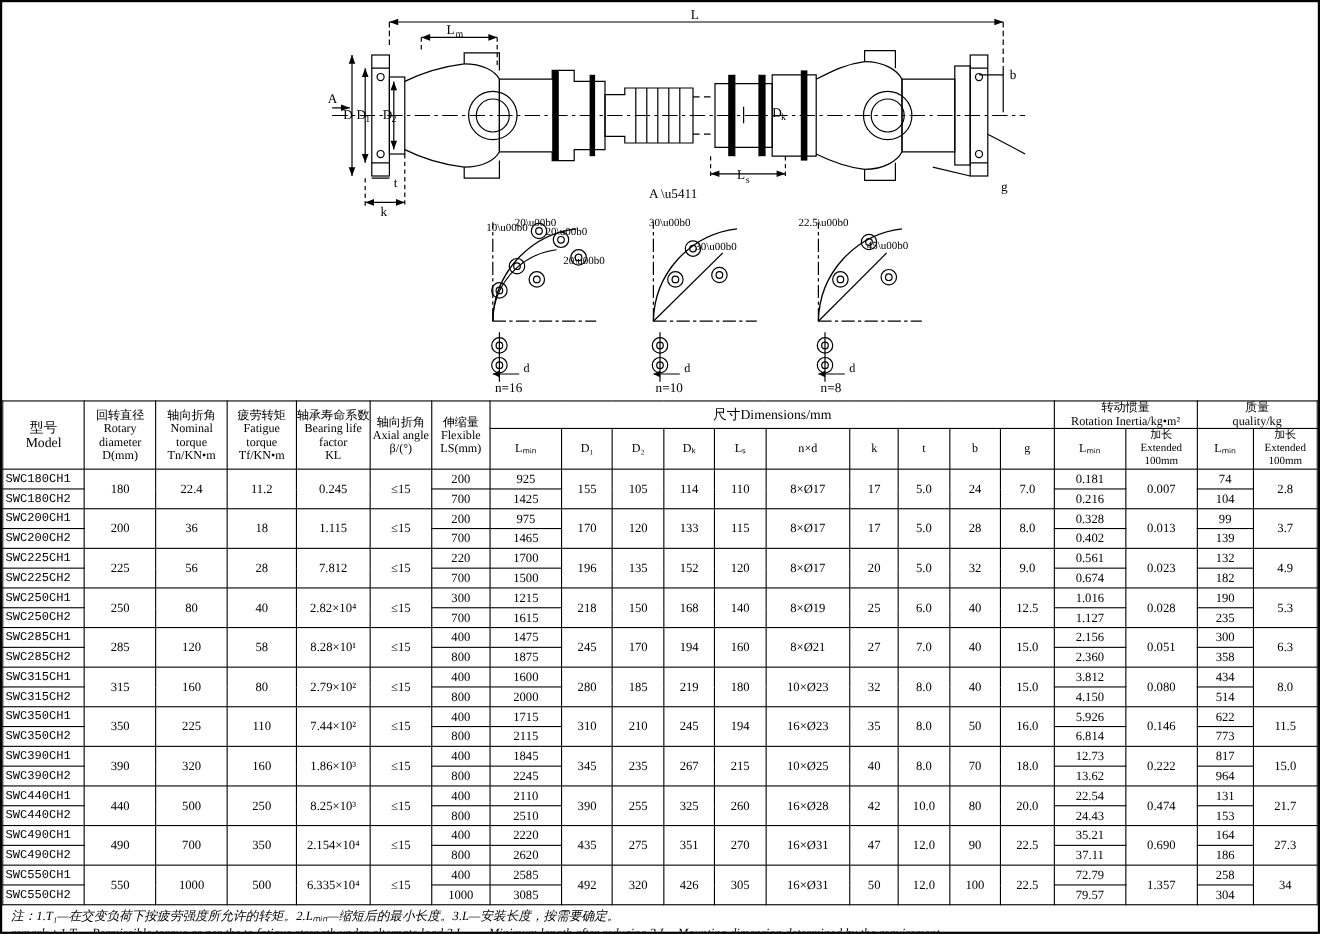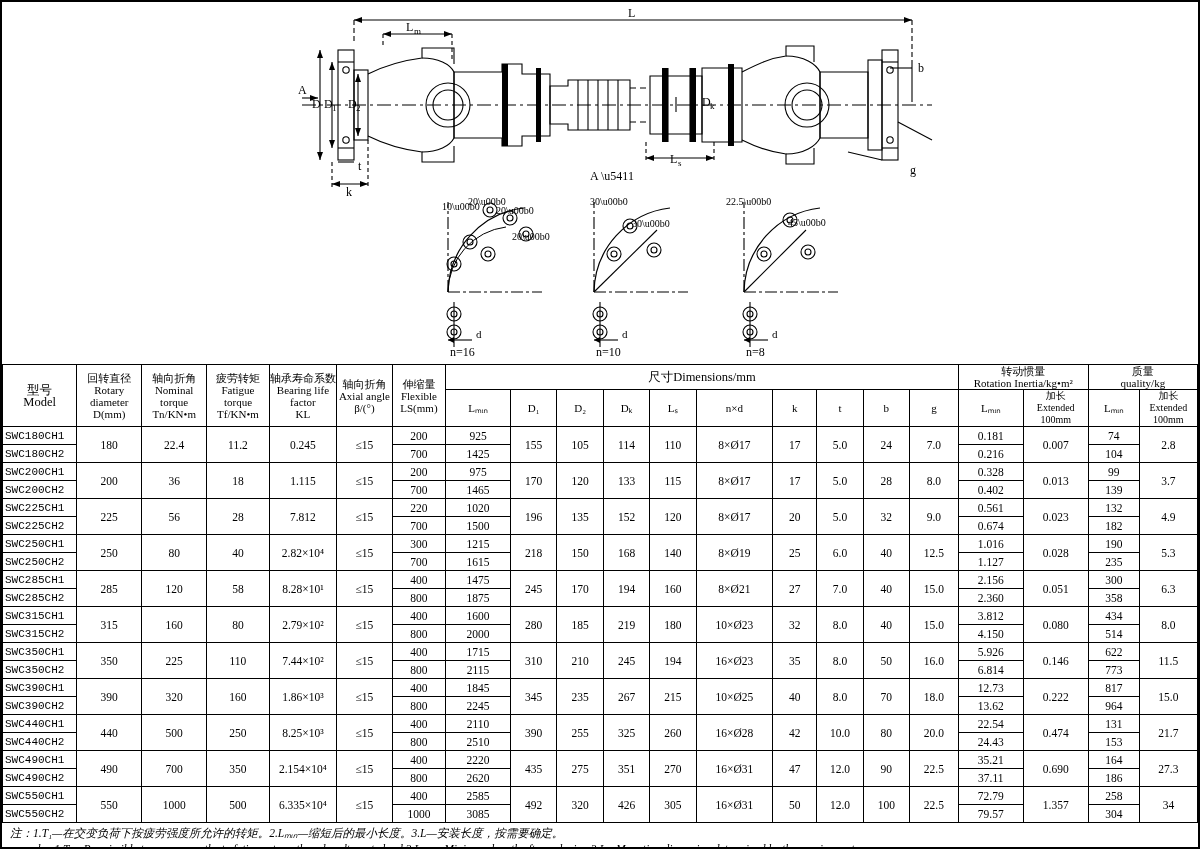--- a/index.html
+++ b/index.html
@@ -398,21 +398,21 @@
           <td>139</td>
         </tr>
         <tr style="height: 18px;">
           <td class="model">SWC225CH1</td>
           <td rowspan="2">225</td>
           <td rowspan="2">56</td>
           <td rowspan="2">28</td>
           <td rowspan="2">7.812</td>
           <td rowspan="2">≤15</td>
           <td>220</td>
-          <td>1020</td>
+          <td>1700</td>
           <td rowspan="2">196</td>
           <td rowspan="2">135</td>
           <td rowspan="2">152</td>
           <td rowspan="2">120</td>
           <td rowspan="2">8×Ø17</td>
           <td rowspan="2">20</td>
           <td rowspan="2">5.0</td>
           <td rowspan="2">32</td>
           <td rowspan="2">9.0</td>
           <td>0.561</td>

